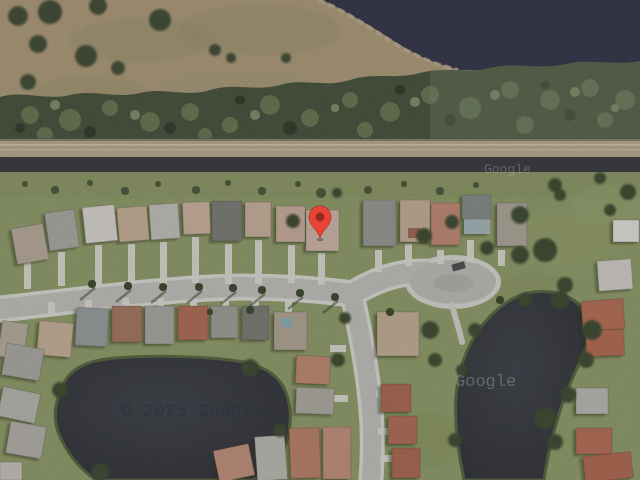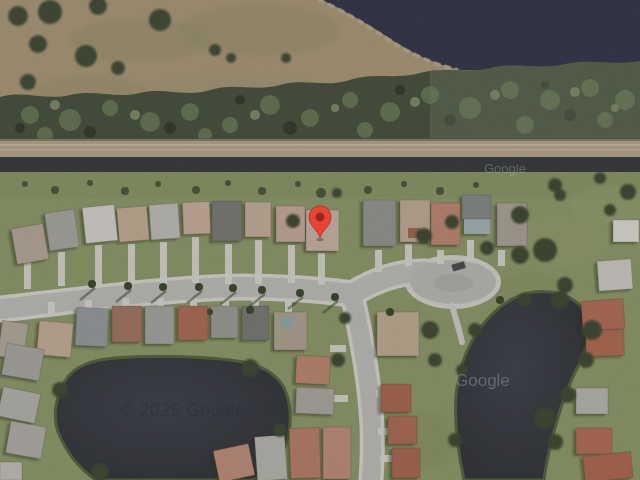--- a/index.html
+++ b/index.html
@@ -1,16 +1,16 @@
 <!DOCTYPE html>
 <html><head>
 <meta charset="utf-8">
 <style>
   html,body{margin:0;padding:0;background:#000;}
-  #stage{position:relative;width:640px;height:480px;overflow:hidden;font-family:Liberation Sans, sans-serif;}
+  #stage{position:relative;width:640px;height:480px;overflow:hidden;font-family:Liberation Mono, monospace;}
   svg{display:block;}
   .terrain{filter:blur(.35px);}
   text{user-select:none;}
 </style>
 </head>
 <body>
 
 <div id="stage">
 <svg width="640" height="480" viewBox="0 0 640 480">
   <defs>

